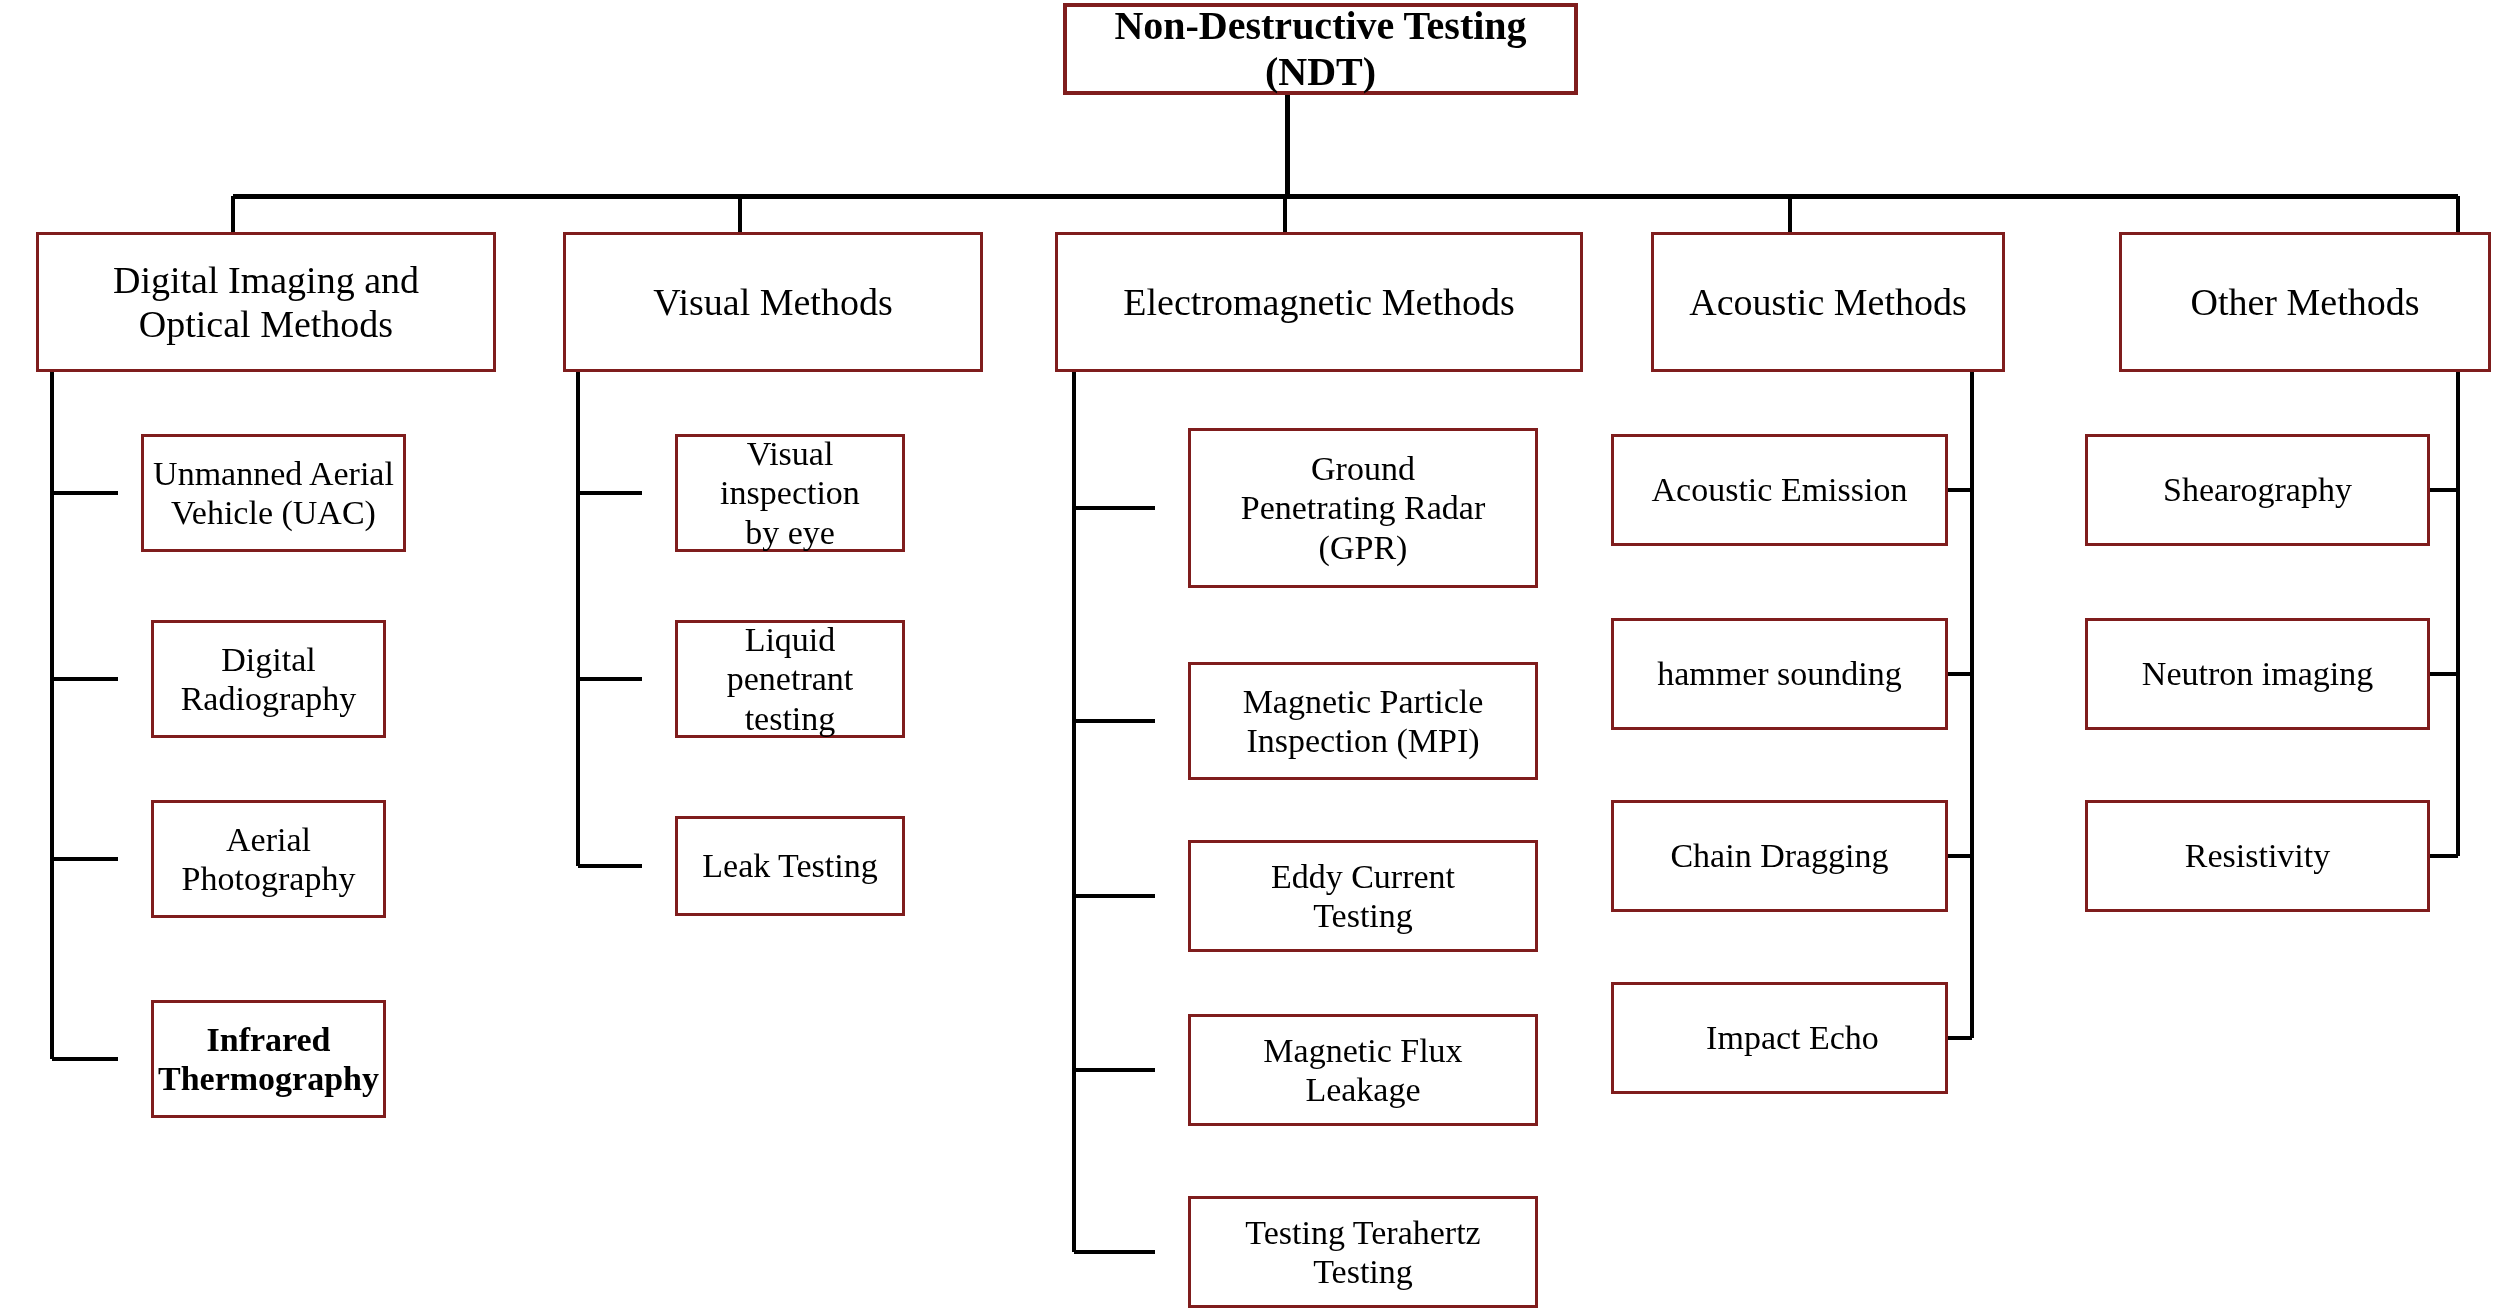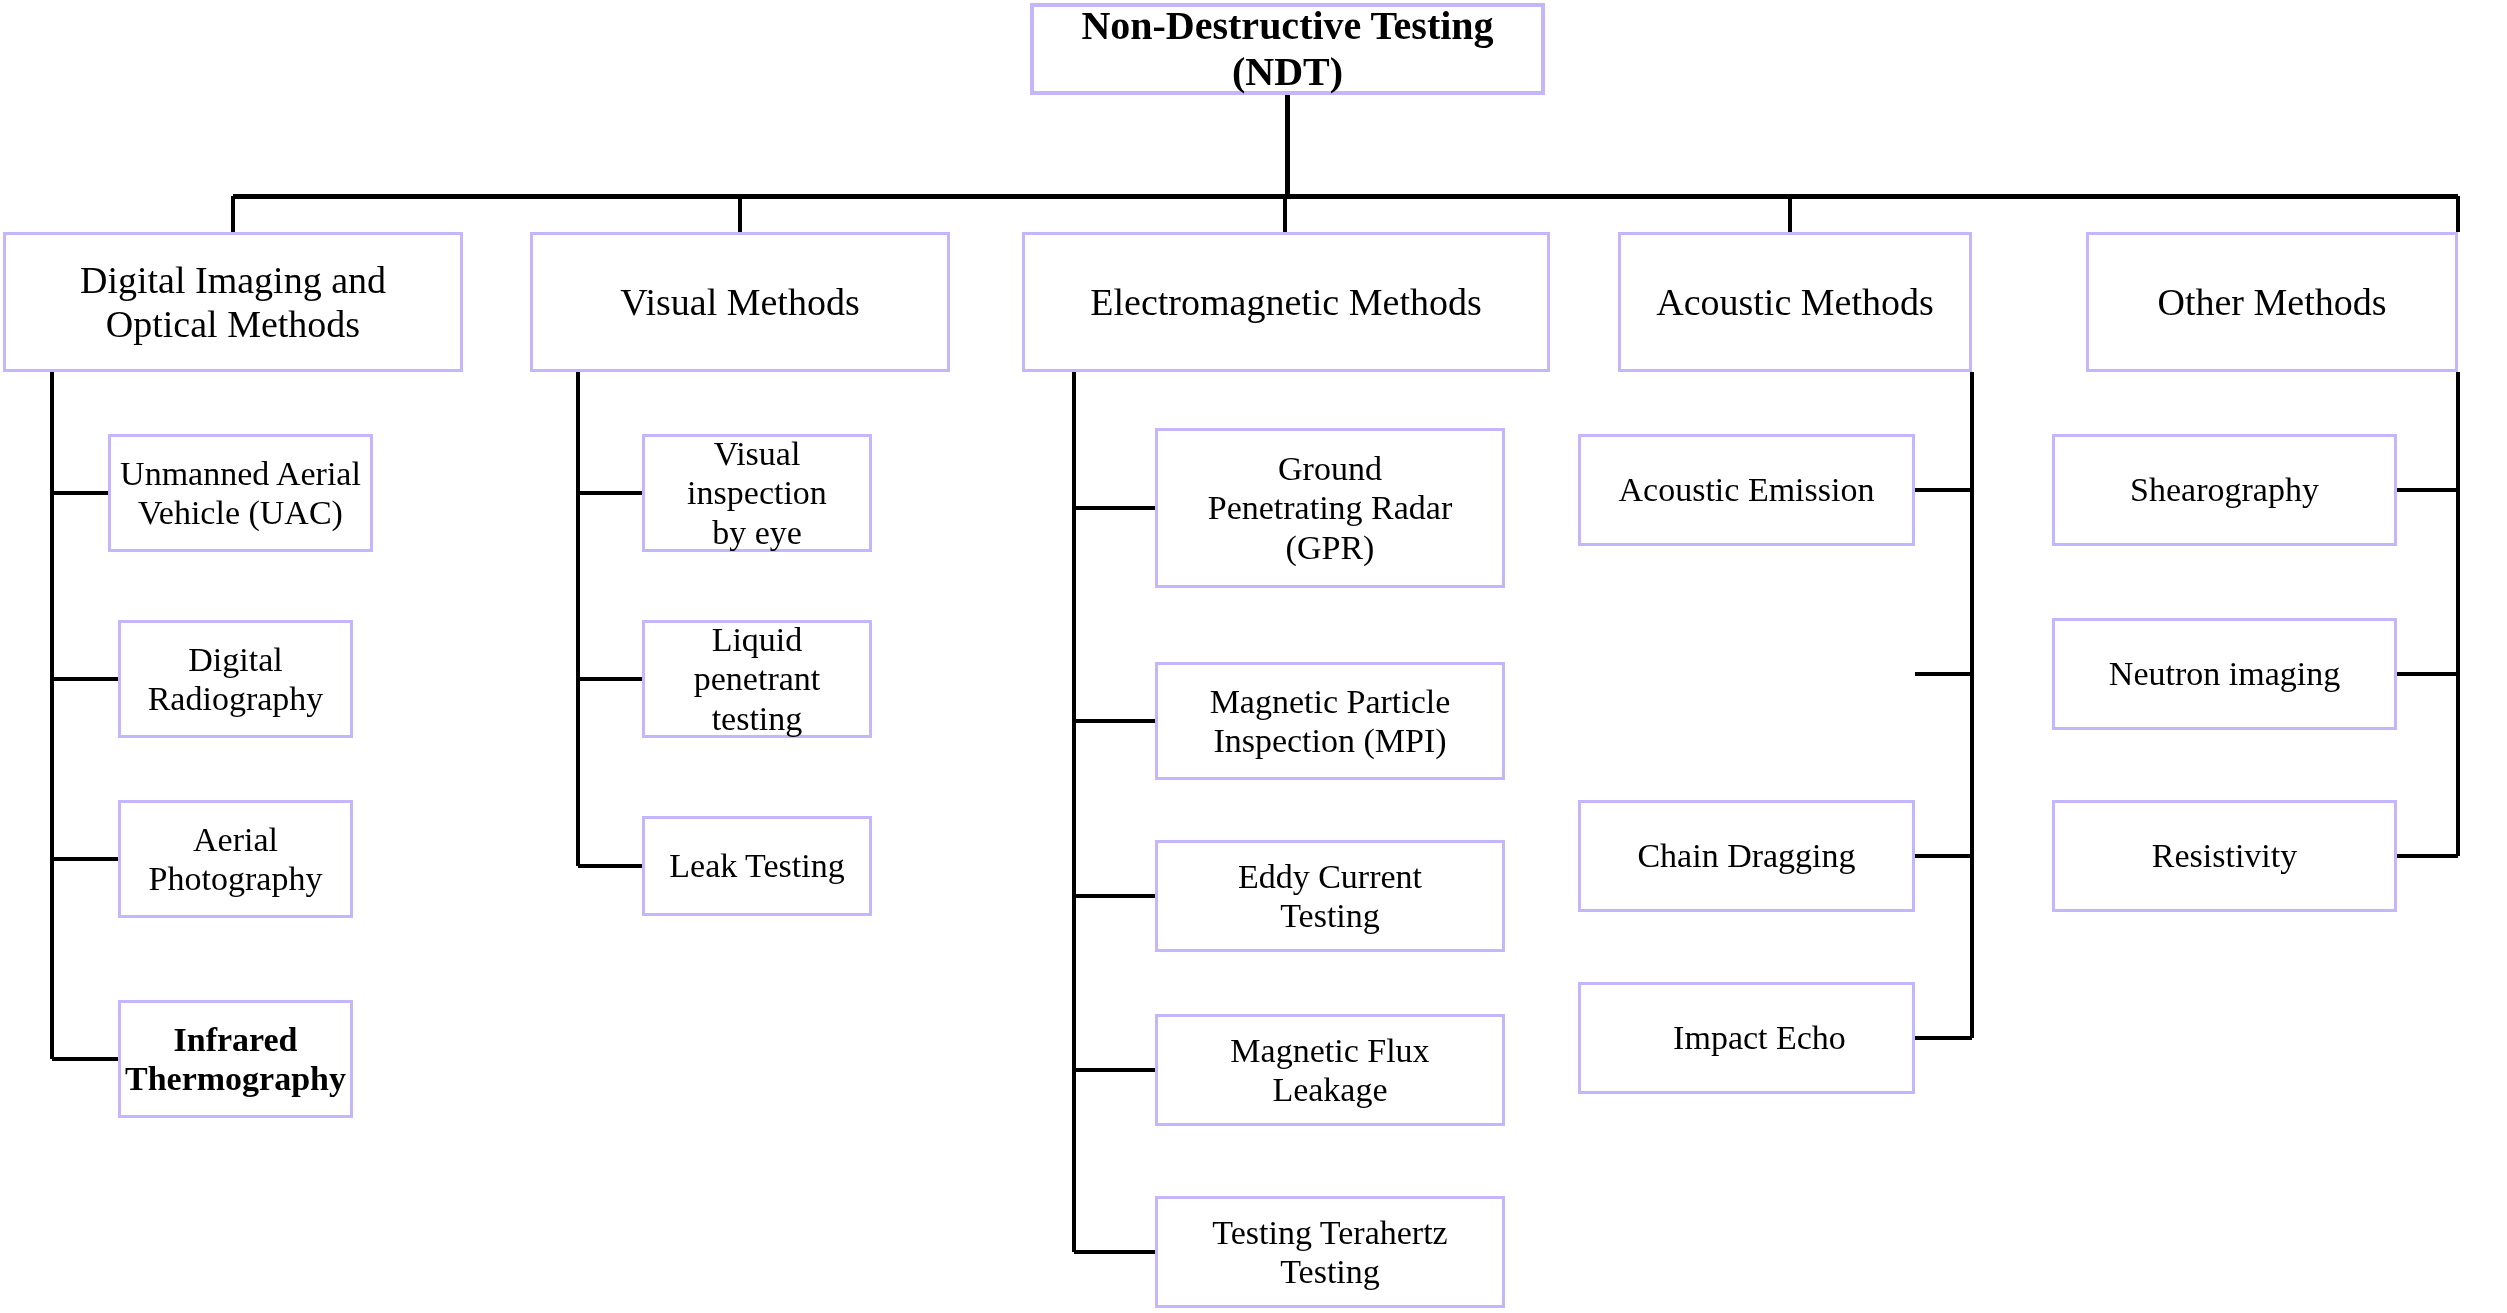--- a/index.html
+++ b/index.html
@@ -19,29 +19,30 @@
     position: absolute;
     left: 0; top: 0;
     width: 2507px;
     height: 1313px;
     pointer-events: none;
   }
   .node {
     position: absolute;
     box-sizing: border-box;
     background: #ffffff;
-    border: 3px solid #c4b5fd;
+    border: 3px solid #7f1d1d;
     display: flex;
     align-items: center;
     justify-content: center;
     text-align: center;
     color: #000000;
     line-height: 1.16;
     padding: 2px 6px;
     white-space: pre-line;
+    margin-left: 33px;
   }
   .node.root {
     font-weight: bold;
     font-size: 40px;
     border-width: 4px;
   }
   .node.category {
     font-size: 38px;
   }
   .node.leaf {
@@ -114,19 +115,20 @@
     <div class="node leaf" style="left: 1155px; top: 662px; width: 350px; height: 118px;">Magnetic Particle
 Inspection (MPI)</div>
     <div class="node leaf" style="left: 1155px; top: 840px; width: 350px; height: 112px;">Eddy Current
 Testing</div>
     <div class="node leaf" style="left: 1155px; top: 1014px; width: 350px; height: 112px;">Magnetic Flux
 Leakage</div>
     <div class="node leaf" style="left: 1155px; top: 1196px; width: 350px; height: 112px;">Testing Terahertz
 Testing</div>
     <div class="node category" style="left: 1618px; top: 232px; width: 354px; height: 140px;">Acoustic Methods</div>
     <div class="node leaf" style="left: 1578px; top: 434px; width: 337px; height: 112px; text-align: right;">Acoustic Emission</div>
+    <div class="node leaf" style="left: 1578px; top: 618px; width: 337px; height: 112px;">hammer sounding</div>
     <div class="node leaf" style="left: 1578px; top: 800px; width: 337px; height: 112px;">Chain Dragging</div>
     <div class="node leaf" style="left: 1578px; top: 982px; width: 337px; height: 112px; padding-left: 32px;">Impact Echo</div>
     <div class="node category" style="left: 2086px; top: 232px; width: 372px; height: 140px;">Other Methods</div>
     <div class="node leaf" style="left: 2052px; top: 434px; width: 345px; height: 112px;">Shearography</div>
     <div class="node leaf" style="left: 2052px; top: 618px; width: 345px; height: 112px;">Neutron imaging</div>
     <div class="node leaf" style="left: 2052px; top: 800px; width: 345px; height: 112px;">Resistivity</div>
   </div>
 
 </body></html>

